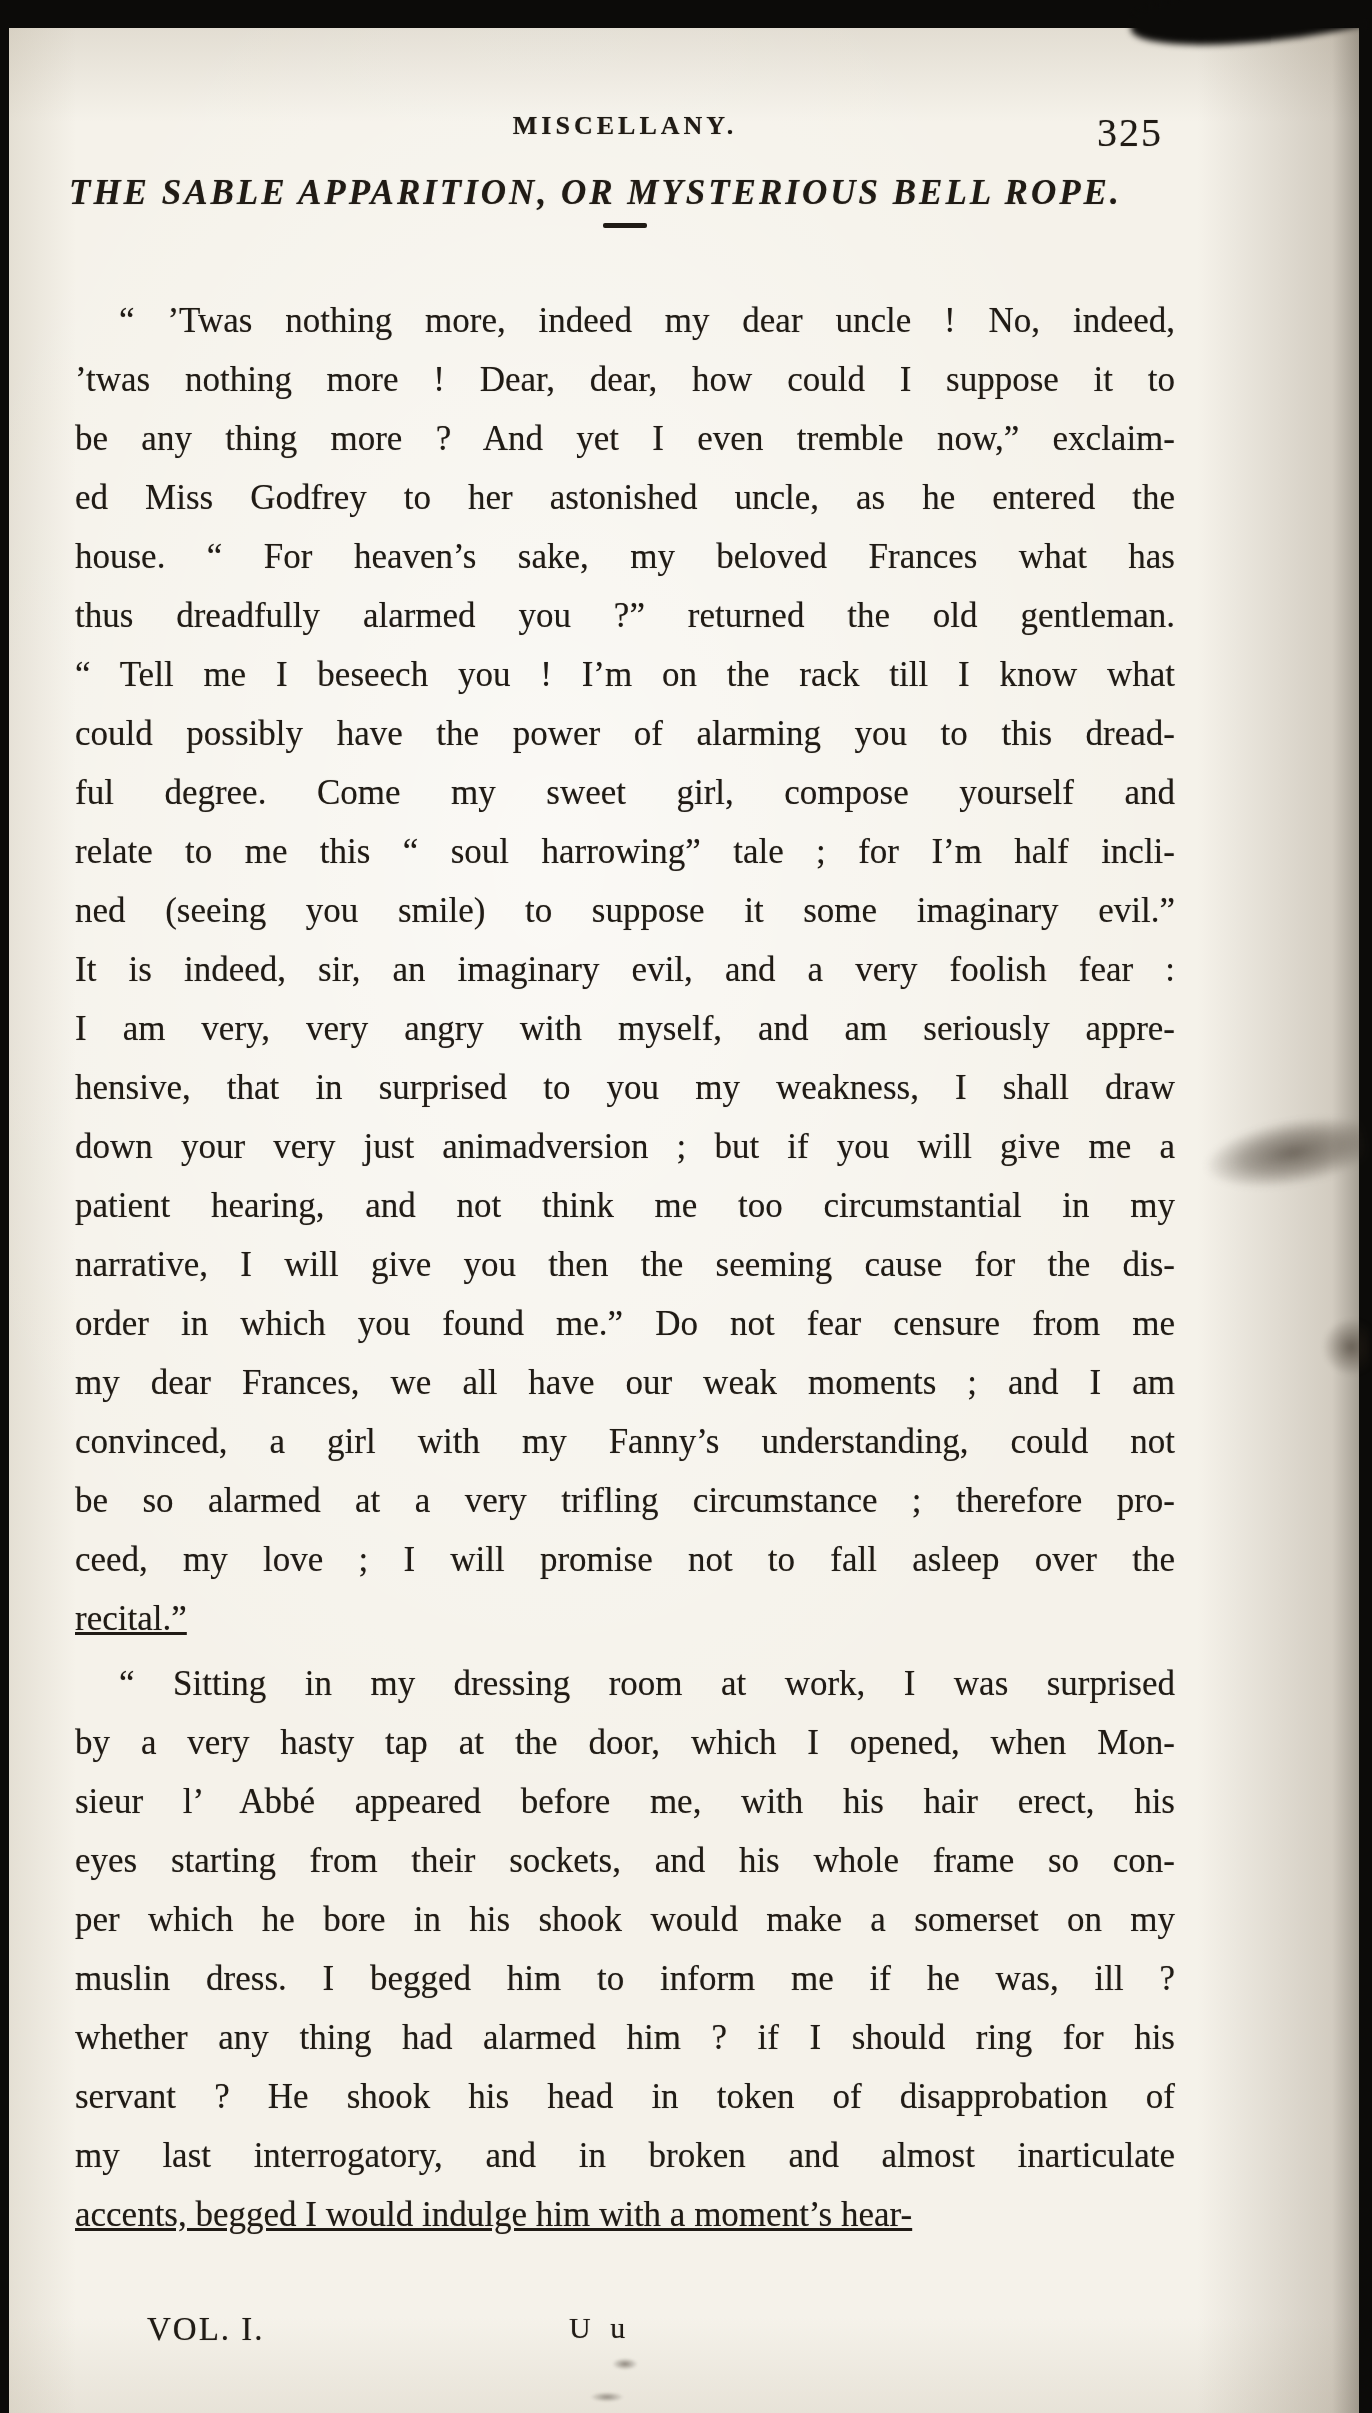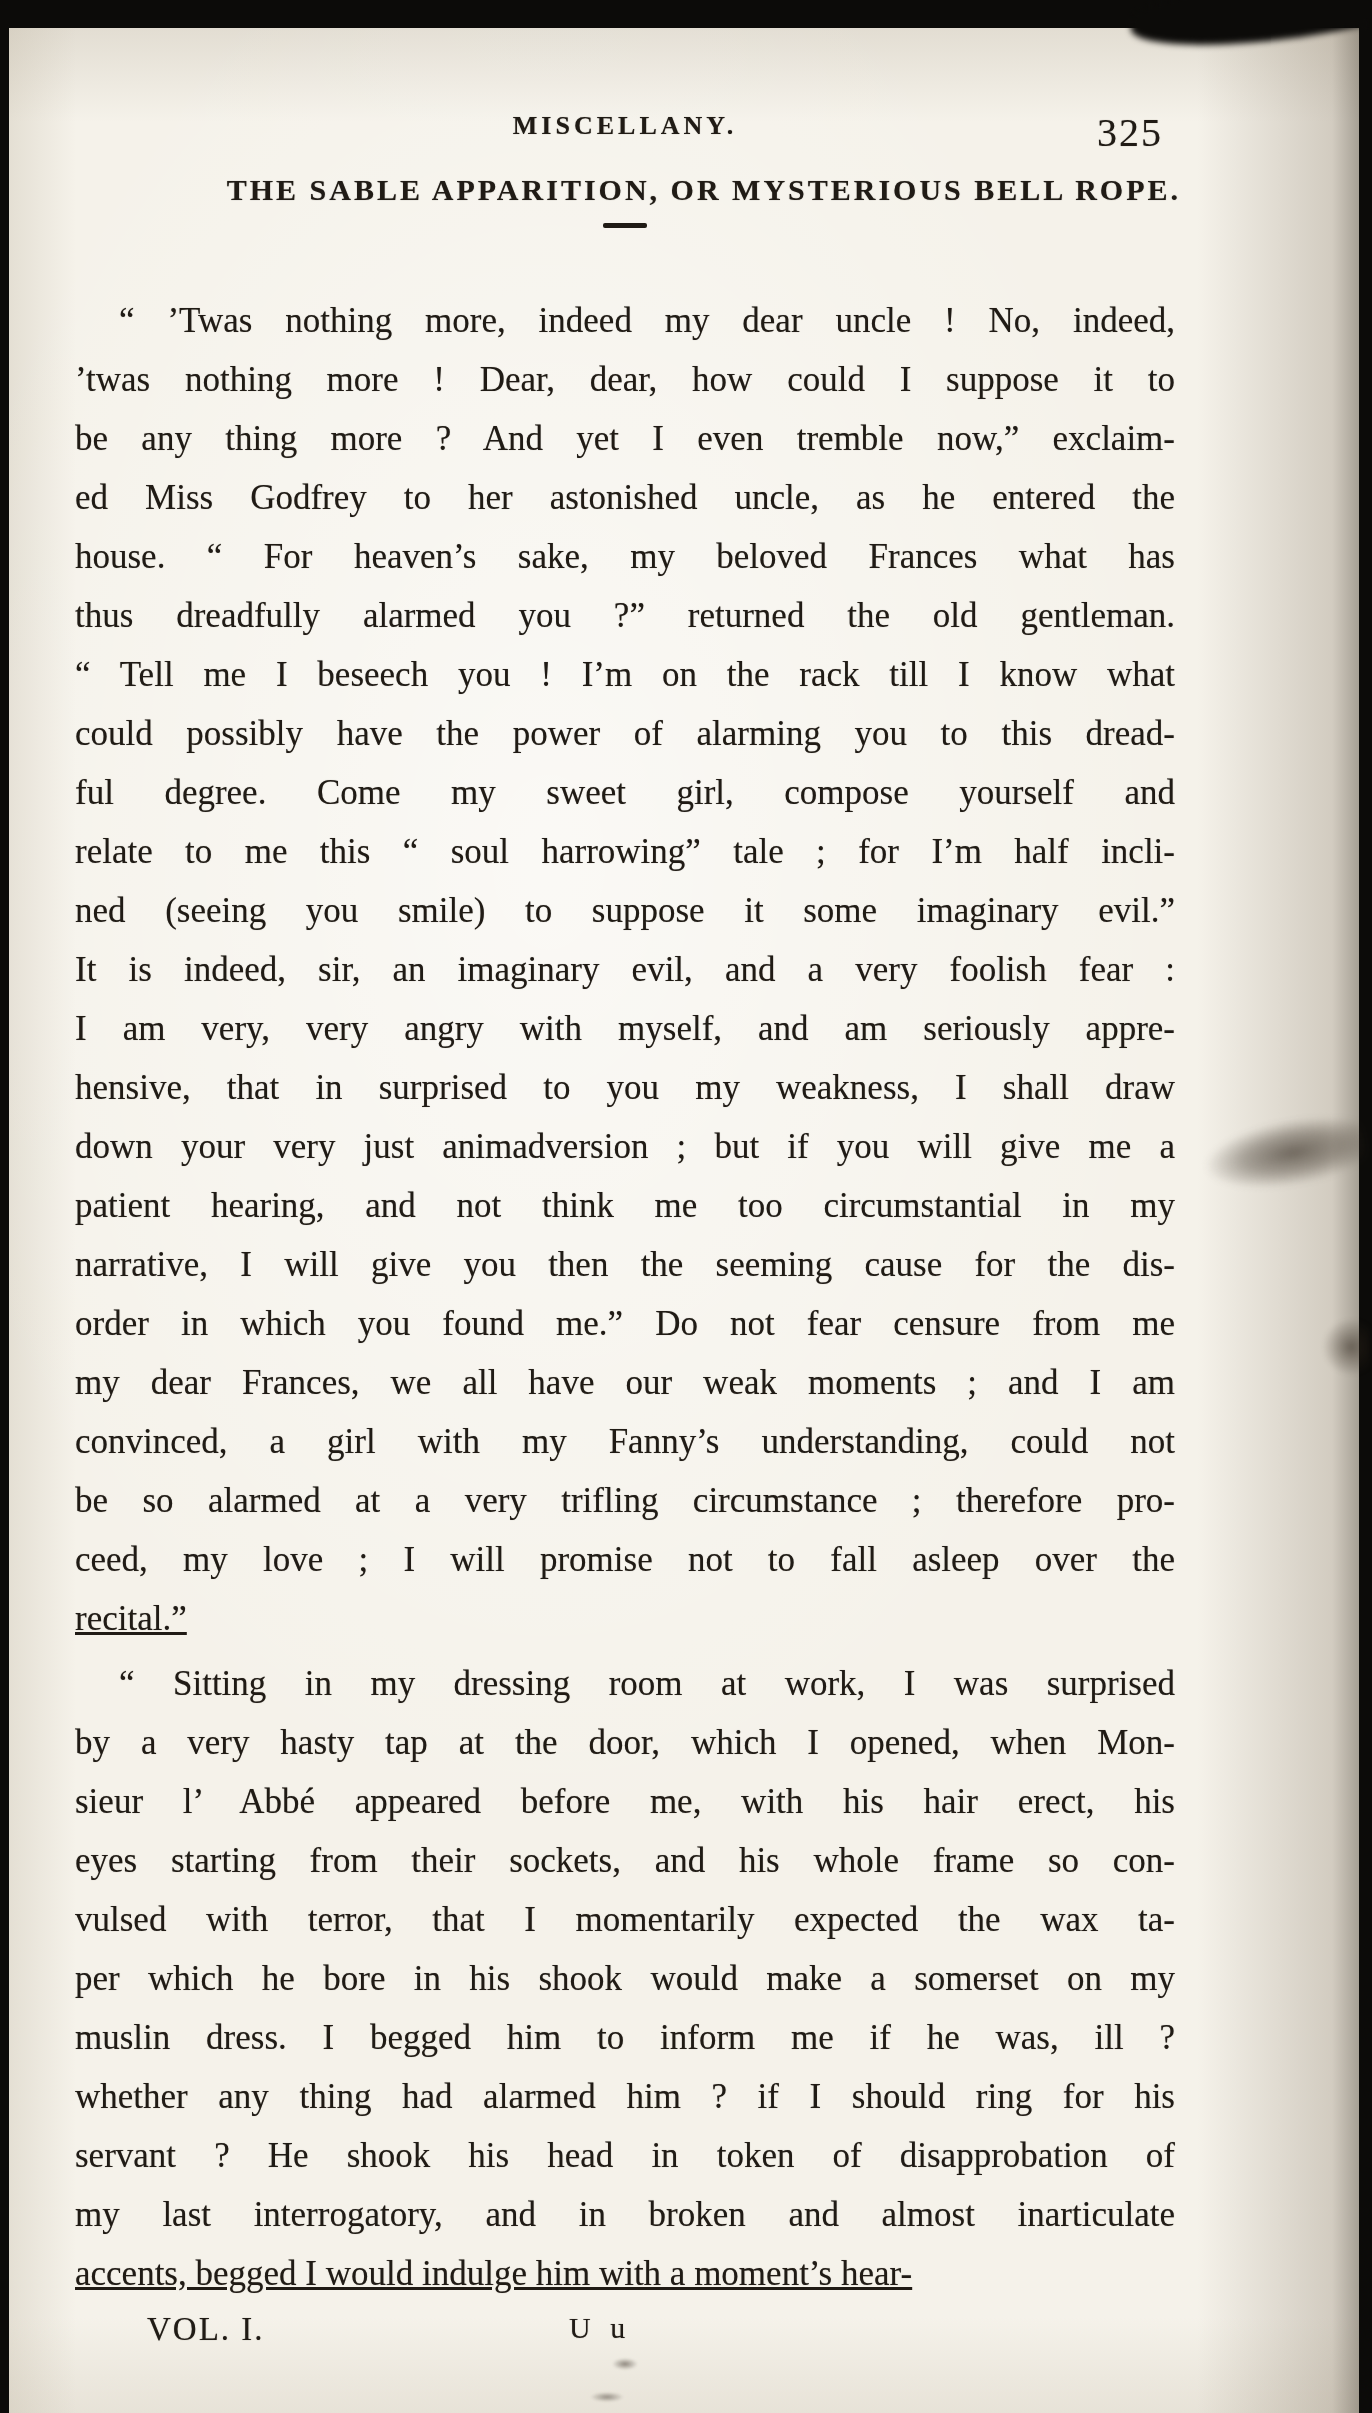--- a/index.html
+++ b/index.html
@@ -36,23 +36,24 @@
     font-size:26px;font-weight:700;letter-spacing:4px;
     text-shadow:0 0 1px rgba(32,27,21,0.45);
   }
   .page-number{
     position:absolute;right:18px;top:-2px;
     font-size:40px;letter-spacing:2px;
     text-shadow:0 0 1px rgba(32,27,21,0.45);
   }
 
   .article-title{
-    position:absolute;top:146px;left:0;width:100%;text-align:right;
-    font-size:30px;font-weight:700;letter-spacing:3px;white-space:nowrap;
+    position:absolute;top:146px;left:0;width:100%;text-align:left;
+    font-size:35px;font-weight:700;letter-spacing:3px;white-space:nowrap;
     text-shadow:0 0 1px rgba(32,27,21,0.5);
+    font-style:italic;
   }
 
   .title-rule{
     position:absolute;top:196px;left:50%;margin-left:-22px;
     width:44px;height:5px;background:var(--color-ink);border-radius:2px;
   }
 
   .article-subtitle{
     position:absolute;top:216px;left:0;width:100%;text-align:center;
     font-style:italic;font-size:34px;letter-spacing:0.5px;
@@ -187,21 +188,20 @@
         <div class="paragraph">
 
             <div class="line">“ Sitting in my dressing room at work,  I was surprised</div>
 
             <div class="line">by a very hasty tap at the door, which I opened,  when Mon-</div>
 
             <div class="line">sieur l’ Abbé appeared before me, with his  hair  erect,  his</div>
 
             <div class="line">eyes starting from their sockets, and his whole frame so con-</div>
 
-            <div class="line">vulsed with terror, that I momentarily expected the wax ta-</div>
 
             <div class="line">per which he bore in his shook would make a somerset on my</div>
 
             <div class="line">muslin dress.   I begged him to  inform  me  if  he  was, ill ?</div>
 
             <div class="line">whether any thing had alarmed him ? if I should ring for his</div>
 
             <div class="line">servant ?  He shook his head in token of disapprobation of</div>
 
             <div class="line">my last interrogatory,  and in broken and almost inarticulate</div>

